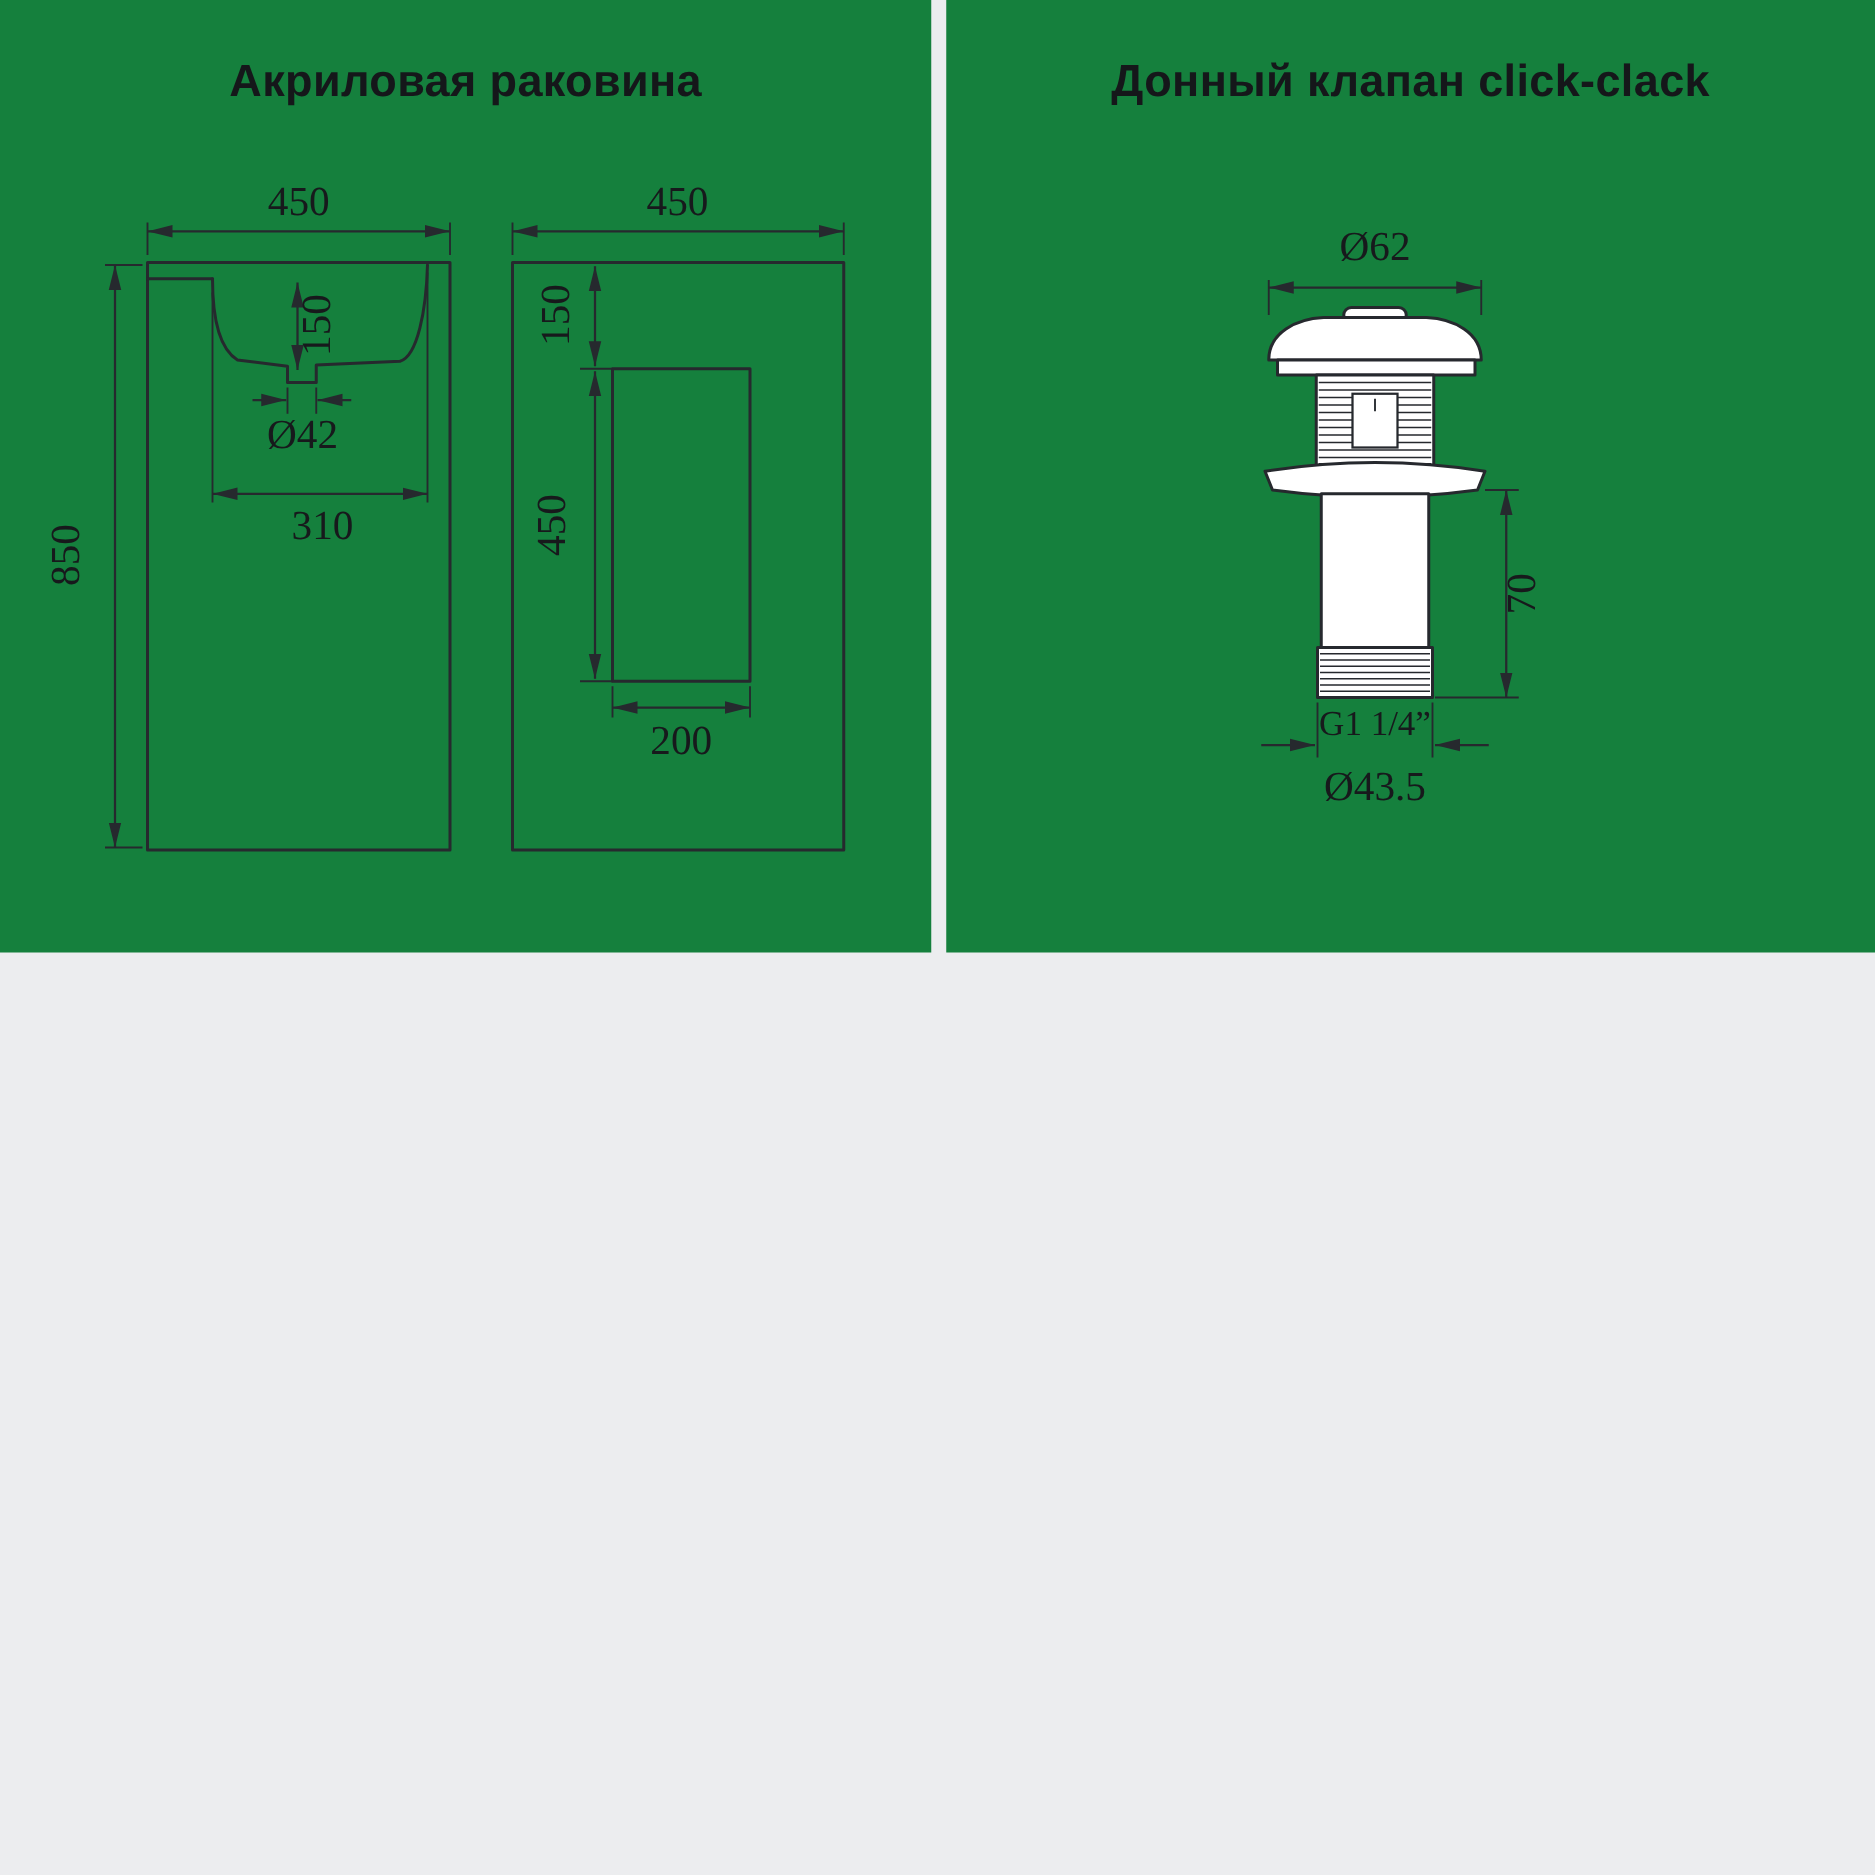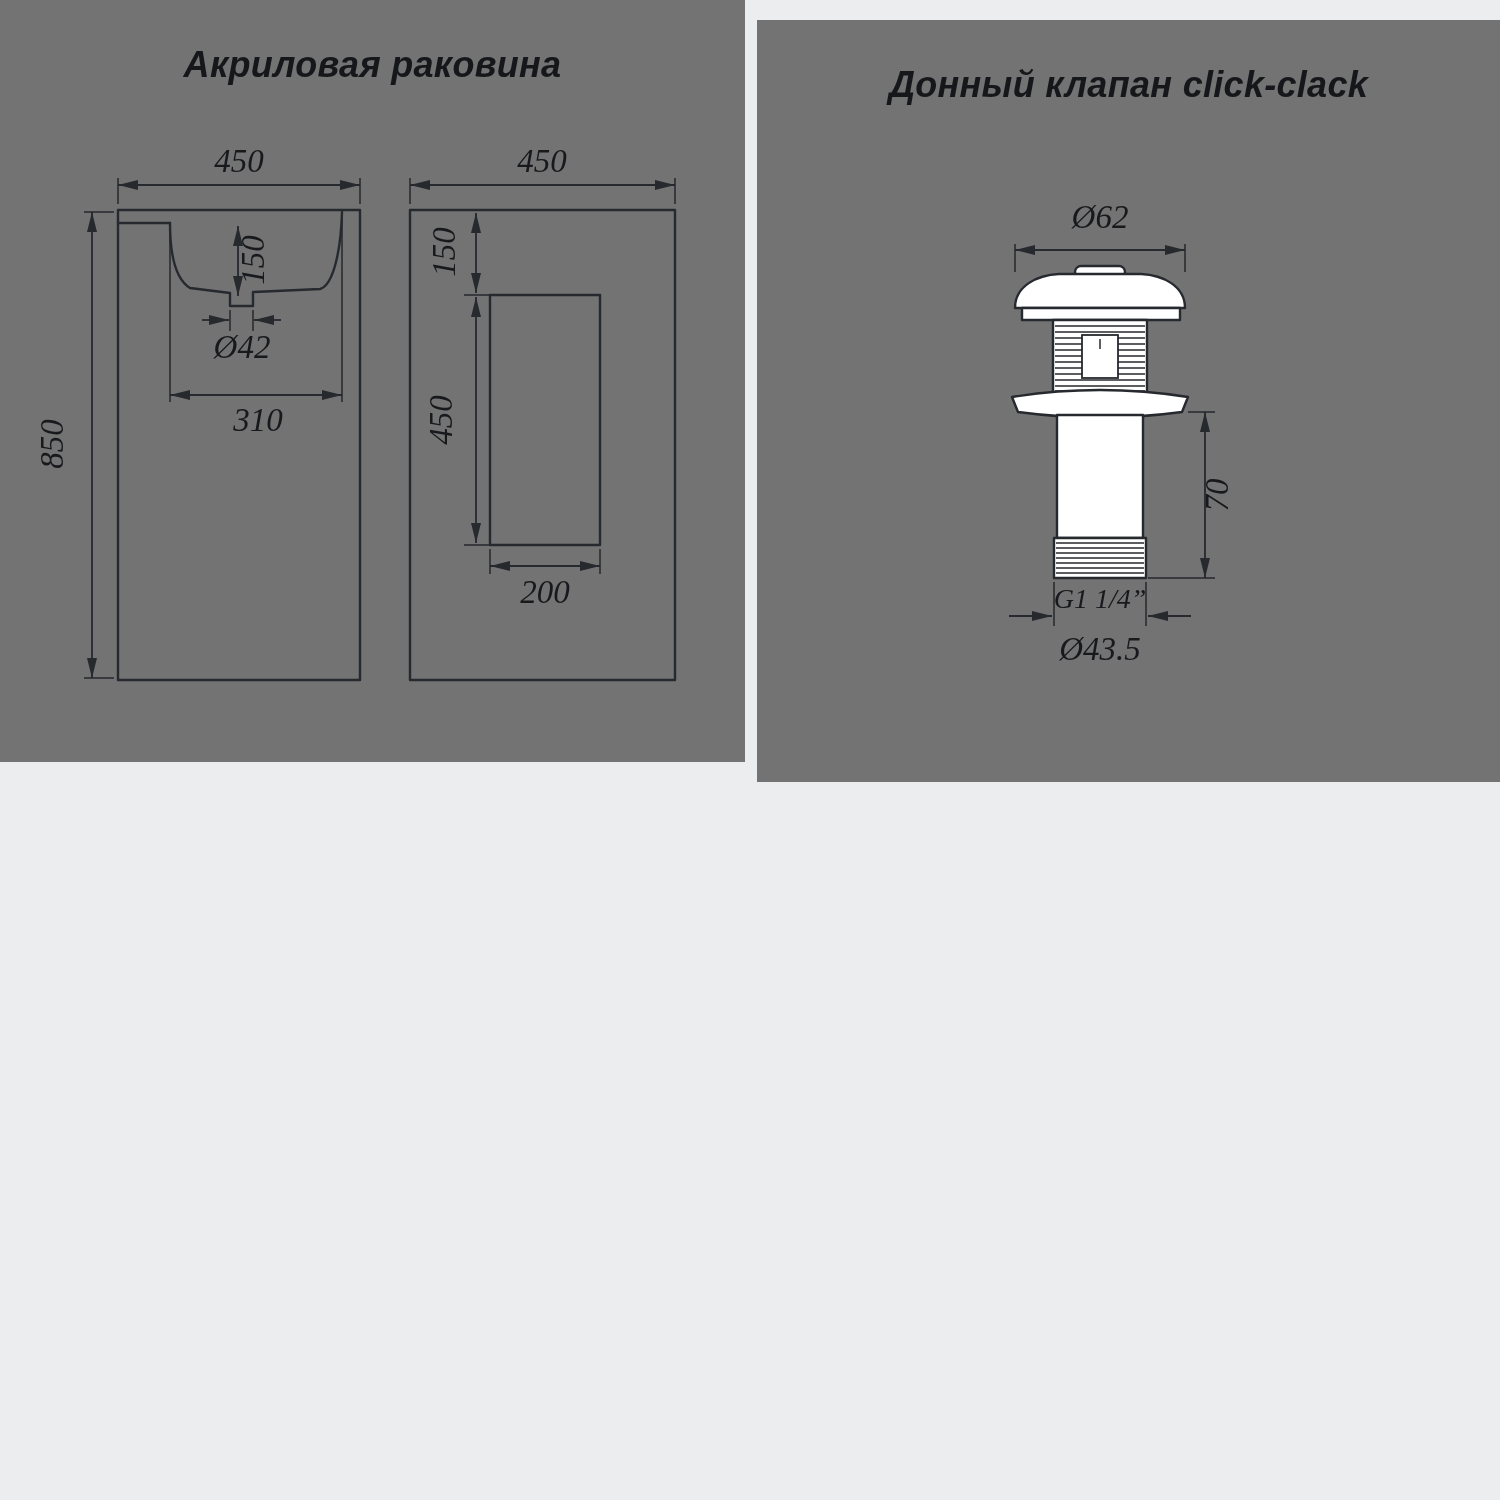--- a/index.html
+++ b/index.html
@@ -4,24 +4,24 @@
 <style>
   html,body{margin:0;padding:0;}
   body{
     width:1500px;height:1500px;
     background:#ecedef;
     position:relative;
     font-family:"Liberation Sans", sans-serif;
   }
   .canvas{position:absolute;inset:0;}
   .card{
-    position:absolute;top:0;height:762px;background:#737373;font-style:italic;
+    position:absolute;top:0;height:762px;background:#15803d;
   }
   .card-left{left:0;width:745px;}
-  .card-right{left:757px;width:743px;margin-top:20px;}
+  .card-right{left:757px;width:743px;}
   .card-title{
     margin:0;position:absolute;top:44px;left:0;width:100%;
     text-align:center;font-size:36px;font-weight:700;color:#15171a;
     letter-spacing:.3px;
   }
   svg.drawing{position:absolute;top:100px;left:0;display:block;}
   .obj{fill:none;stroke:#26292e;stroke-width:2.4;stroke-linejoin:round;stroke-linecap:round;}
   .objfill{fill:#ffffff;stroke:#26292e;stroke-width:2.4;stroke-linejoin:round;}
   .dim{fill:none;stroke:#26292e;stroke-width:1.8;}
   .ext{fill:none;stroke:#26292e;stroke-width:1.5;}

